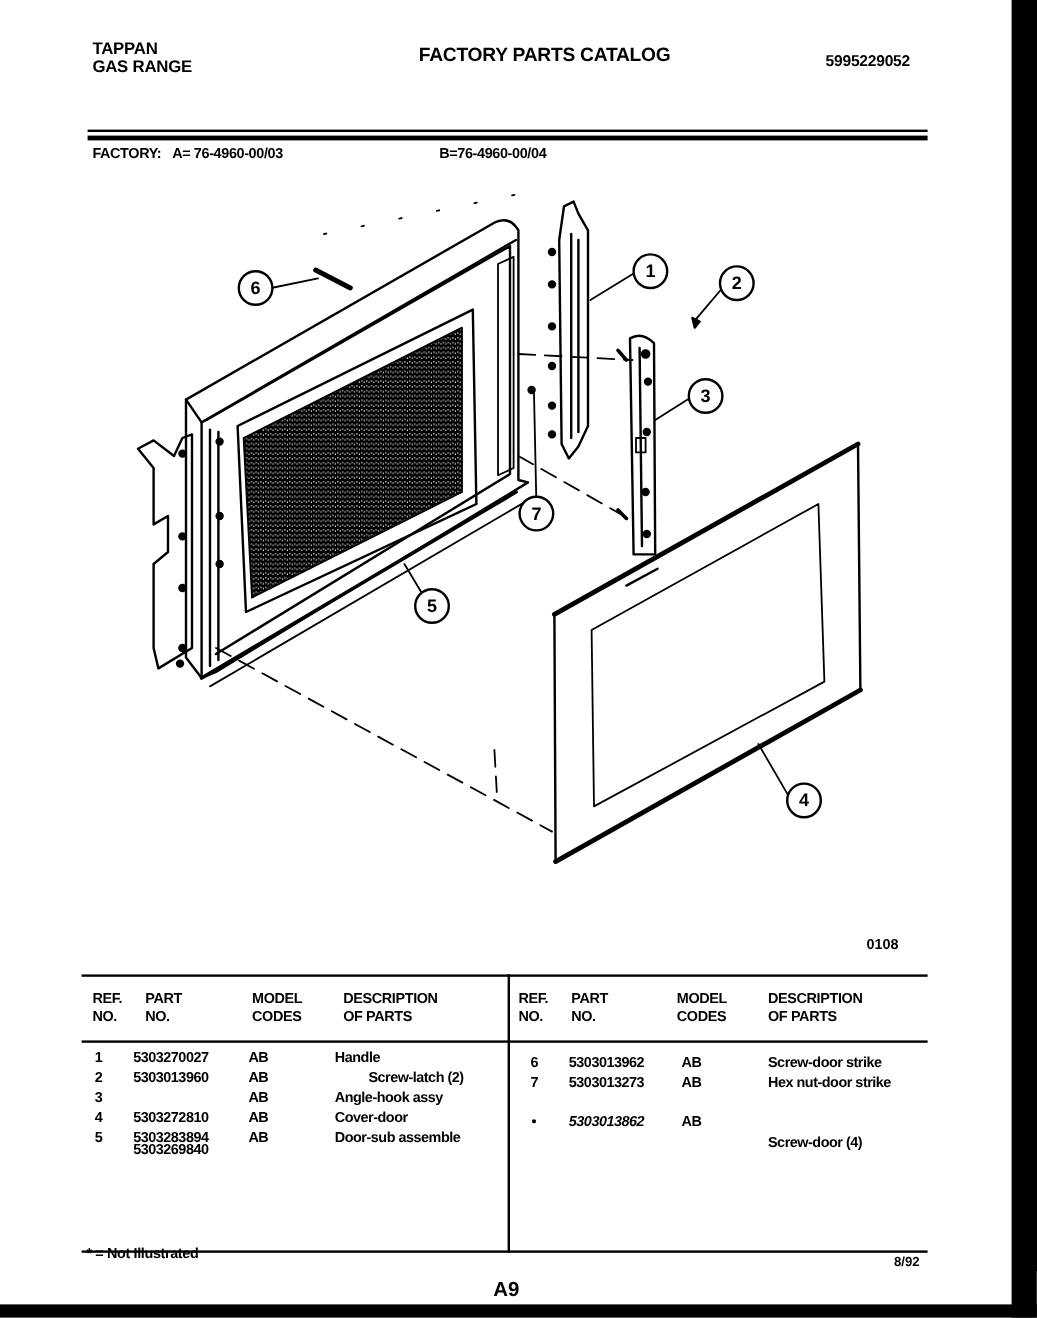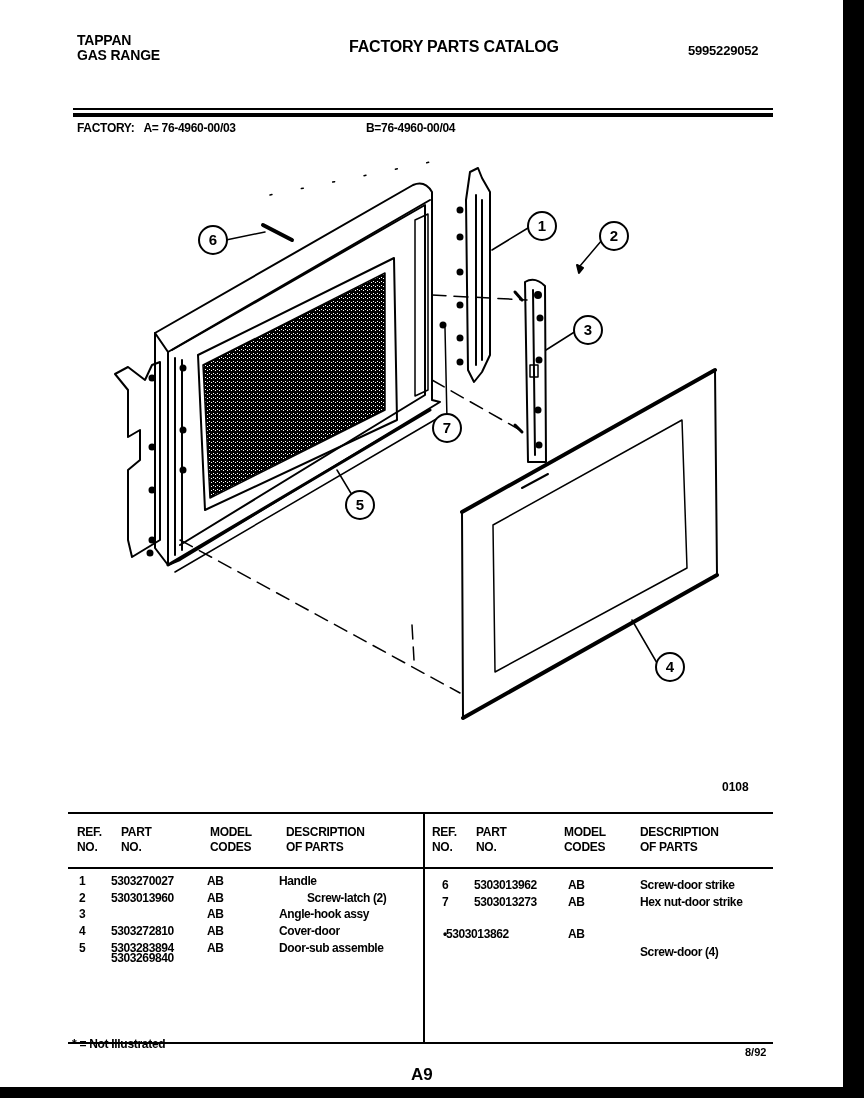--- a/index.html
+++ b/index.html
@@ -240,20 +240,20 @@
   <span class="td" style="left:640px; top:878px;">Screw-door strike</span>
 </div>
 <div>
   <span class="td" style="left:442px; top:895px;">7</span>
   <span class="td" style="left:474px; top:895px;">5303013273</span>
   <span class="td" style="left:568px; top:895px;">AB</span>
   <span class="td" style="left:640px; top:895px;">Hex nut-door strike</span>
 </div>
 <div>
   <span class="td" style="left:443px; top:927px;">•</span>
-  <span class="td" style="left:446px; top:927px;">5303013862</span>
+  <span class="td" style="left:474px; top:927px;font-style:italic;">5303013862</span>
   <span class="td" style="left:568px; top:927px;">AB</span>
   <span class="td" style="left:640px; top:945px;">Screw-door (4)</span>
 </div>
 
 <div class="abs footnote" style="left:72px; top:1037px;">* = Not Illustrated</div>
 <div class="abs page" style="left:411px; top:1044px;">A9</div>
 <div class="abs date" style="left:745px; top:1046px;">8/92</div>
 
 </body></html>

